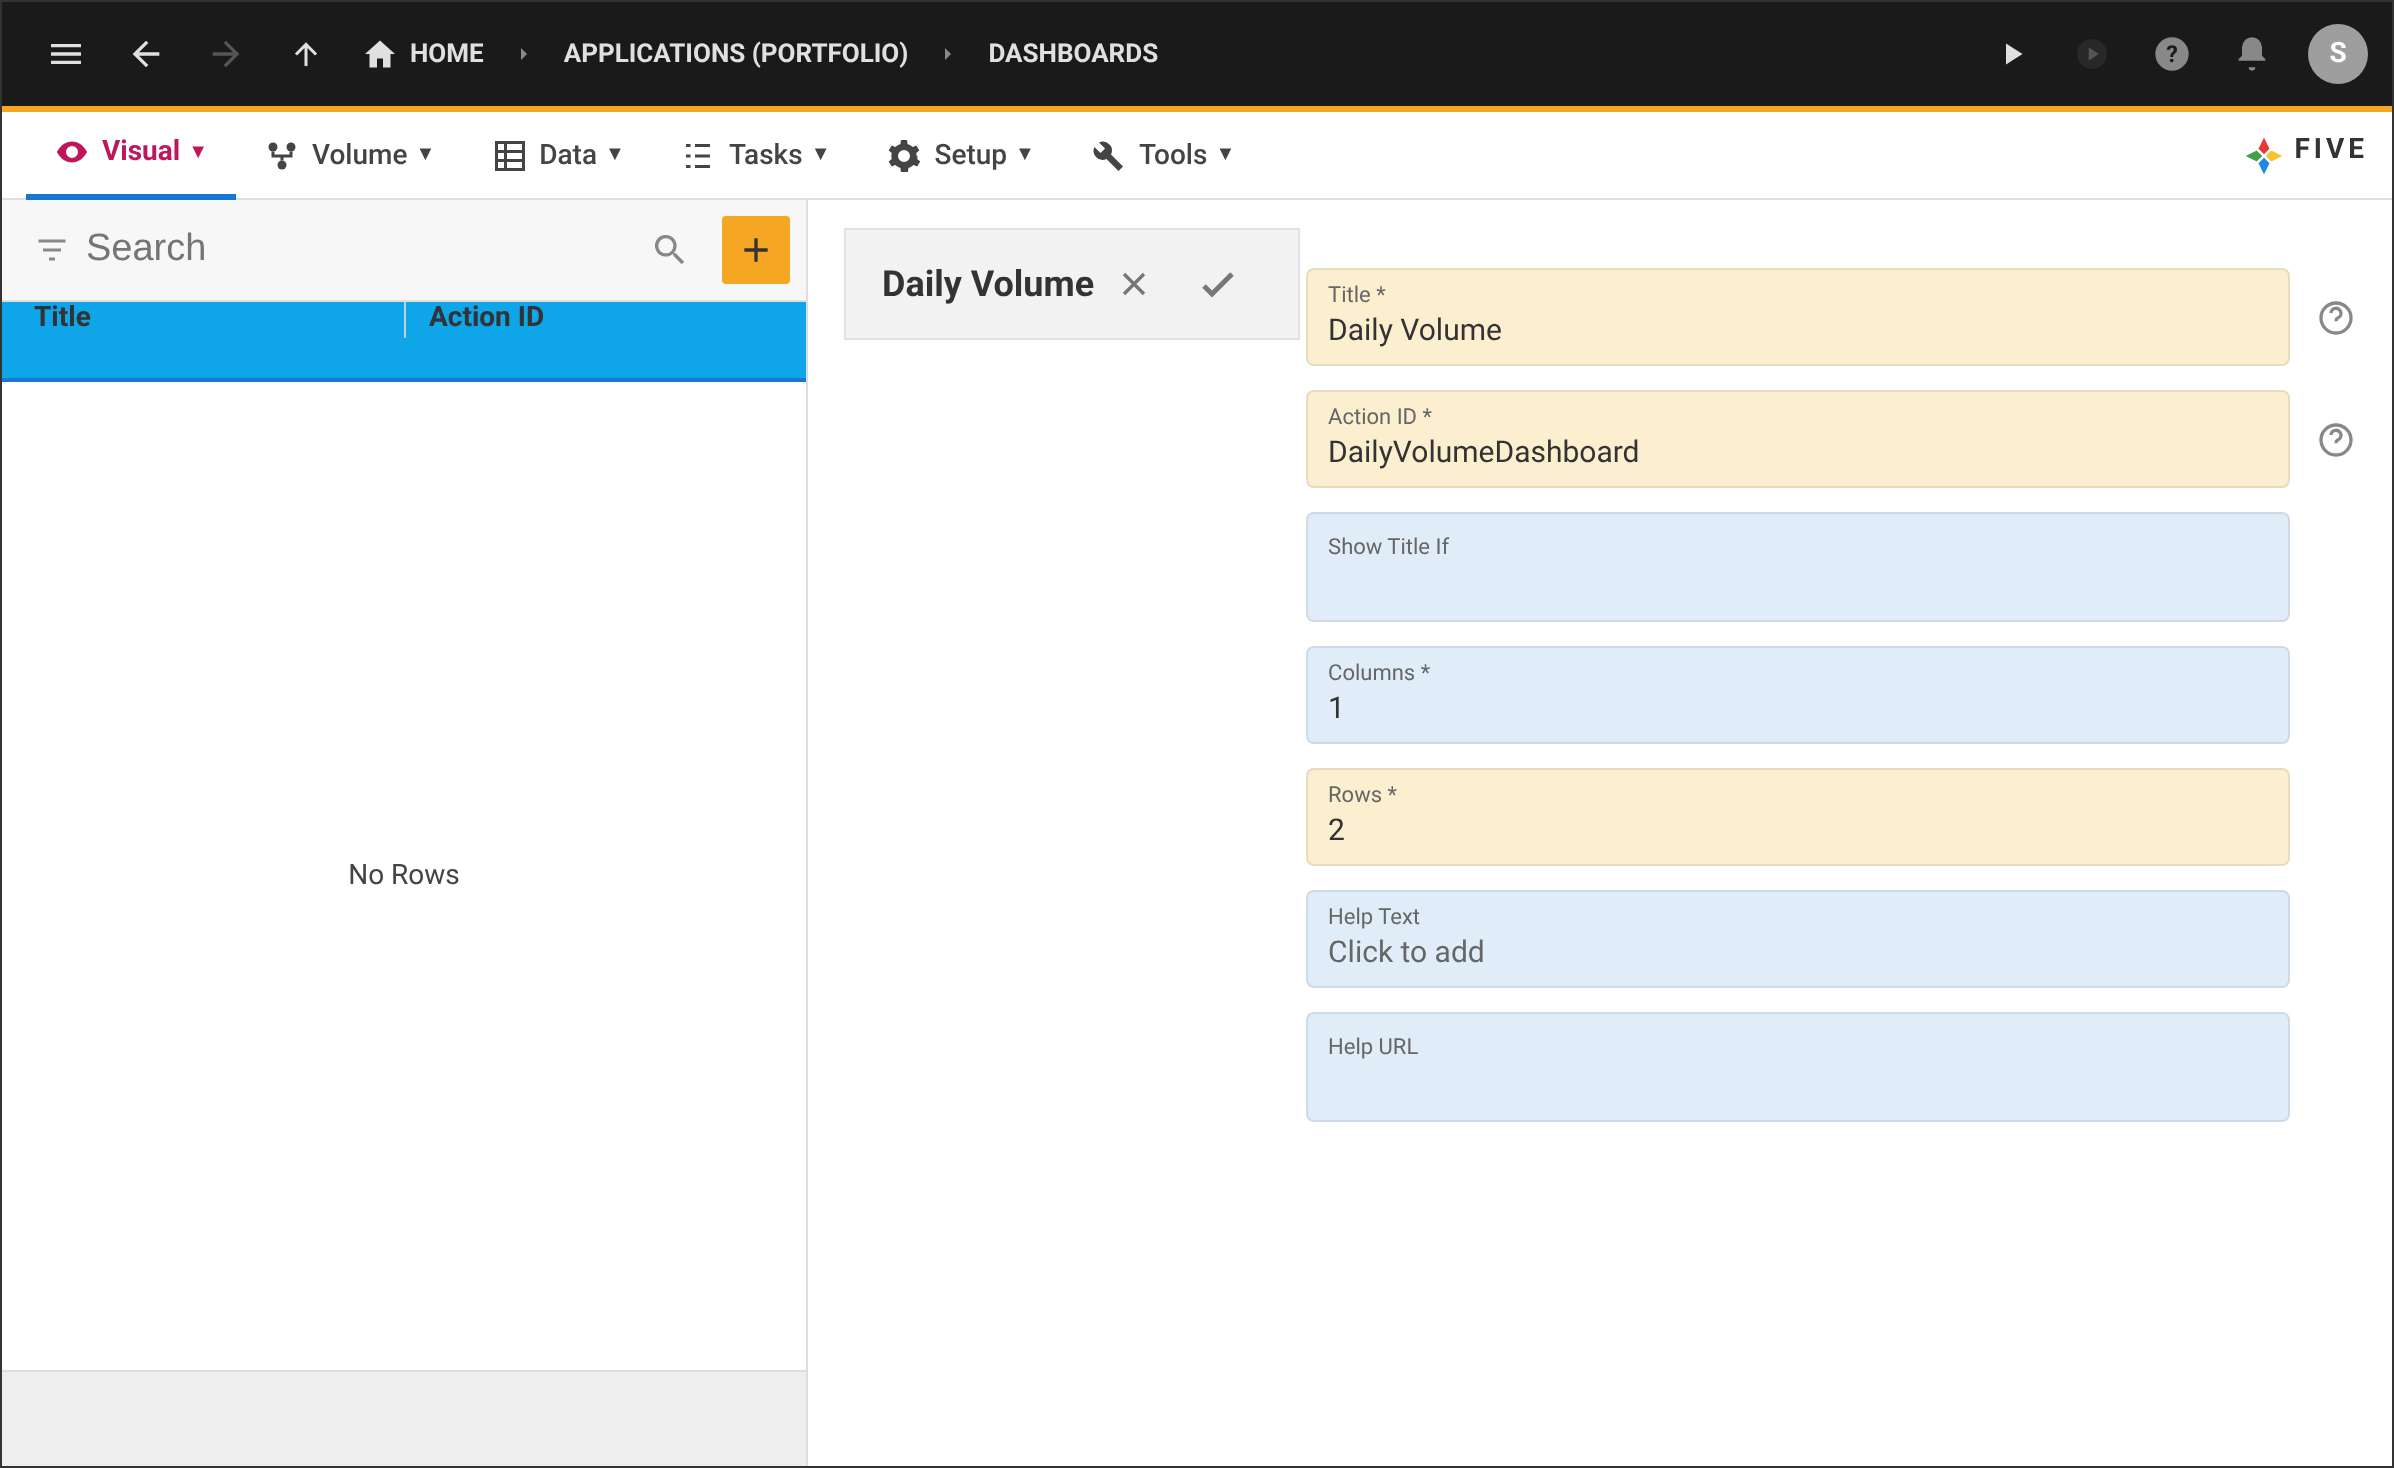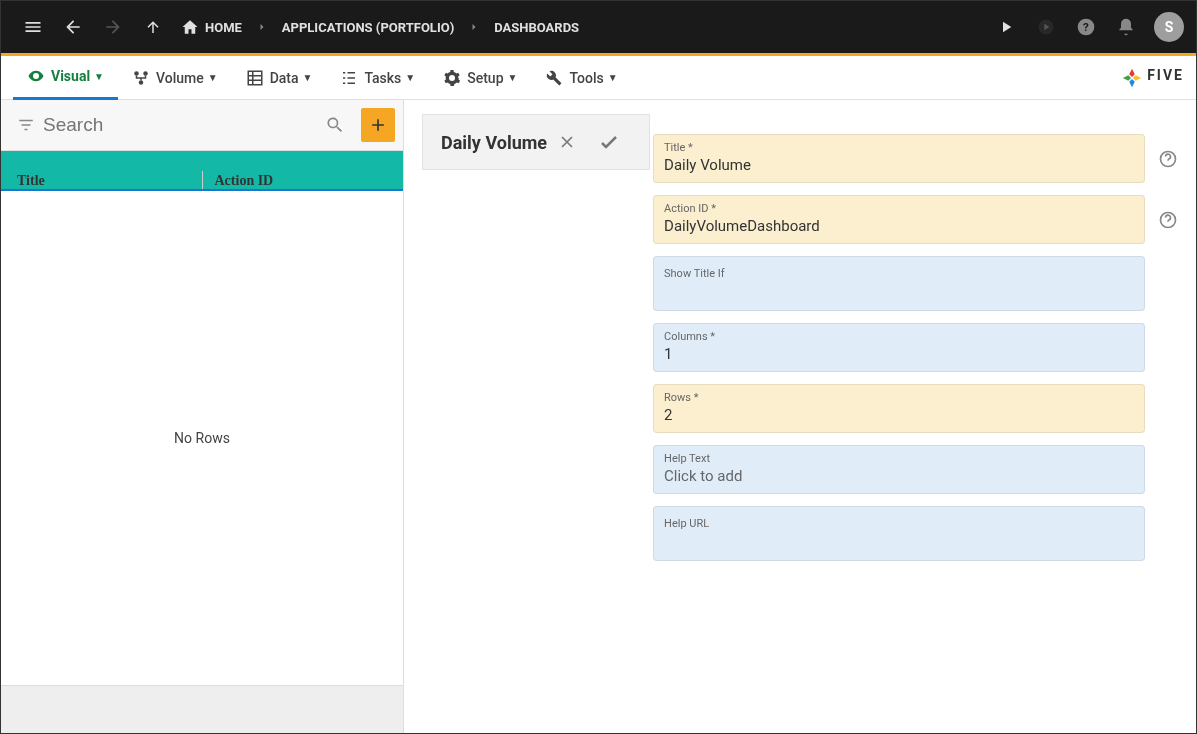--- a/index.html
+++ b/index.html
@@ -8,32 +8,32 @@
 .topbar .icon-btn { width: 40px; height: 40px; display: flex; align-items: center; justify-content: center; color: #e0e0e0; cursor: pointer; }
 .topbar .icon-btn.disabled { color: #555; }
 .topbar .bc-item { display: flex; align-items: center; font-weight: 700; font-size: 13px; color: #e0e0e0; padding: 0 8px; cursor: pointer; }
 .topbar .bc-chev { color: #888; padding: 0 6px; }
 .topbar .spacer { flex: 1; }
 .topbar .avatar { width: 30px; height: 30px; border-radius: 50%; background: #9e9e9e; color: #fff; font-weight: 700; display: flex; align-items: center; justify-content: center; margin-left: 8px; }
 .accentbar { height: 3px; background: #f5a623; }
 .tabbar { height: 44px; display: flex; align-items: center; padding: 0 12px; border-bottom: 1px solid #e0e0e0; }
 .tabbar .tab { display: flex; align-items: center; padding: 0 14px; height: 44px; color: #444; font-weight: 500; cursor: pointer; }
 .tabbar .tab svg { margin-right: 6px; }
-.tabbar .tab.active { color: #15803d; border-bottom: 3px solid #1976d2; font-weight: 700; }
+.tabbar .tab.active { color: #be185d; border-bottom: 3px solid #1976d2; font-weight: 700; }
 .tabbar .tab .dd { margin-left: 4px; font-size: 10px; }
 .tabbar .logo { margin-left: auto; display: flex; font-weight: 700; letter-spacing: 2px; color: #333; }
 .logo svg { margin-right: 4px; }
 .main { display: flex; height: calc(100% - 99px); }
 .leftpanel { width: 403px; border-right: 1px solid #ddd; display: flex; flex-direction: column; }
 .searchbar { display: flex; align-items: center; padding: 8px; border-bottom: 1px solid #e0e0e0; background: #f7f7f7; }
 .searchbar .filter-icon { color: #888; padding: 0 8px; }
 .searchbar input { flex: 1; border: none; background: transparent; font-size: 19px; outline: none; color: #555; }
 .searchbar .search-icon { color: #888; padding: 0 8px; }
 .searchbar .add-btn { width: 34px; height: 34px; background: #f5a623; display: flex; align-items: center; justify-content: center; margin-left: 8px; border-radius: 2px; cursor: pointer; }
-.listheader { display: flex; height: 40px; align-items: flex-end; border-bottom: 2px solid #1976d2; font-weight: 700; padding: 0 16px; background: #14b8a6; font-family: Liberation Serif, serif; }
+.listheader { display: flex; height: 40px; align-items: flex-start; border-bottom: 2px solid #1976d2; font-weight: 700; padding: 0 16px; background: #0ea5e9; }
 .listheader .col1 { flex: 1; }
 .listheader .divider { width: 1px; height: 18px; background: #ccc; margin: 0 12px; }
 .listheader .col2 { flex: 1; }
 .norows { flex: 1; display: flex; align-items: center; justify-content: center; color: #444; }
 .leftfooter { height: 48px; background: #eee; border-top: 1px solid #ddd; }
 .rightpanel { flex: 1; display: flex; flex-direction: row; background: #fff; padding: 14px 10px 0 18px; }
 .panelheader { display: flex; align-items: center; height: 56px; background: #f2f2f2; border: 1px solid #e2e2e2; padding: 0 18px; margin-top: 0; }
 .panelheader .title { font-size: 18px; font-weight: 700; color: #333; }
 .panelheader .spacer { flex: 1; }
 .panelheader .icon-btn { color: #777; padding: 0 10px; cursor: pointer; }

